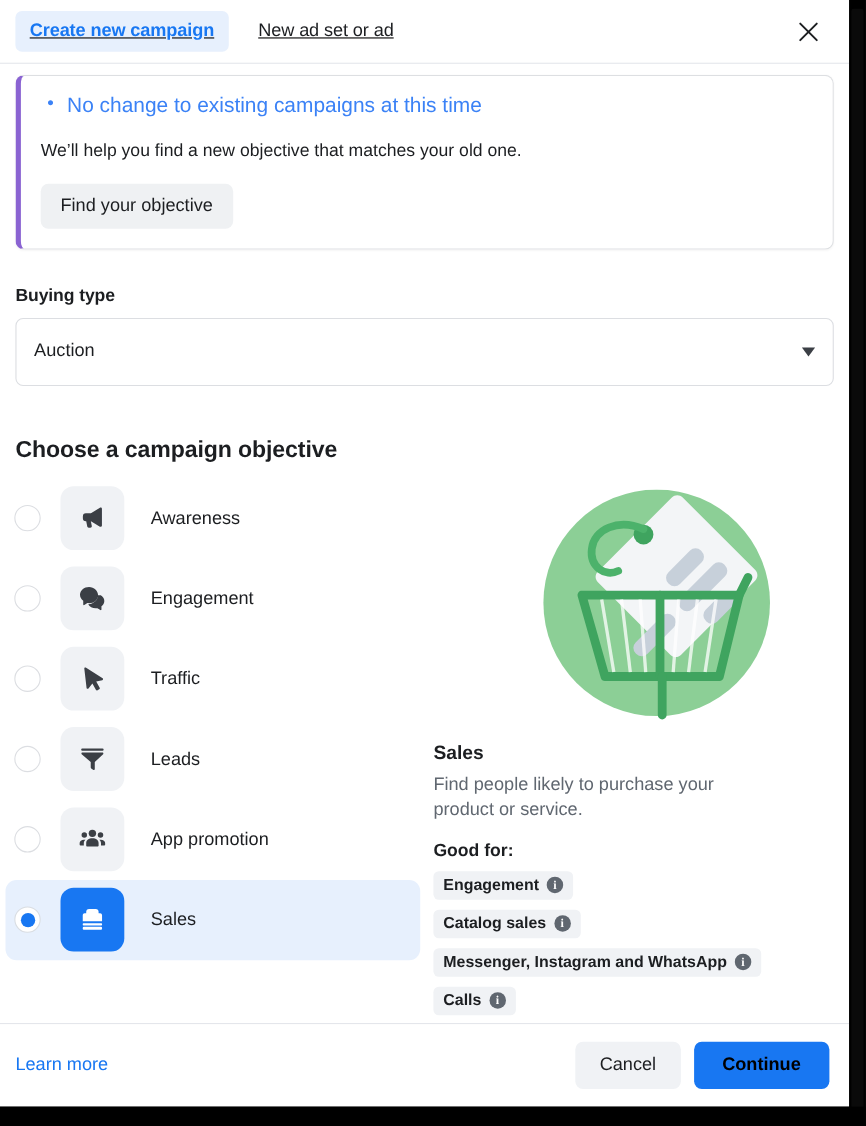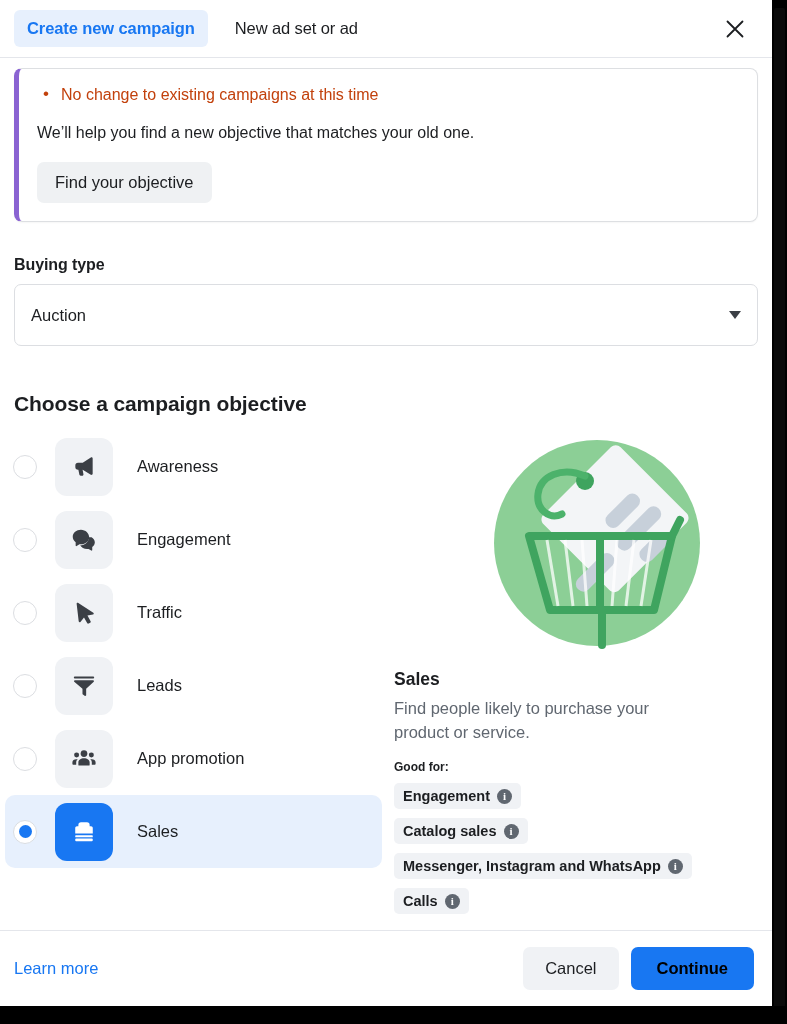--- a/index.html
+++ b/index.html
@@ -62,20 +62,21 @@
   
   .header {
     position: relative;
     height: 58px;
     min-height: 58px;
     background: #ffffff;
     border-bottom: 1px solid #e4e6eb;
     display: flex;
     align-items: center;
     padding: 0 14px;
+    text-decoration: underline;
   }
   .tab {
     font-size: 16.5px;
     font-weight: bold;
     color: #1877f2;
     background: #e7f0fd;
     border-radius: 6px;
     padding: 9px 13px;
     cursor: pointer;
     white-space: nowrap;
@@ -114,22 +115,22 @@
     margin: 10px 14px 0 14px;
     background: #ffffff;
     border: 1px solid #dddfe2;
     border-radius: 8px;
     border-left: 5px solid #8a63d2;
     padding: 14px 18px 18px 18px;
     box-shadow: 0 1px 2px rgba(0,0,0,0.04);
   }
   .notice ul { list-style: none; margin: 0 0 0 4px; }
   .notice li {
-    font-size: 16px;
-    color: #c2410c;
+    font-size: 19px;
+    color: #3b82f6;
     position: relative;
     padding-left: 20px;
     line-height: 1.45;
   }
   .notice li:before {
     content: "\2022";
     position: absolute;
     left: 2px;
     top: -1px;
     font-size: 17px;
@@ -263,21 +264,21 @@
     margin-top: 14px;
   }
   .detail-desc {
     font-size: 16.5px;
     color: #606770;
     line-height: 1.42;
     margin-top: 7px;
     max-width: 300px;
   }
   .good-for {
-    font-size: 12px;
+    font-size: 16px;
     font-weight: bold;
     color: #1c1e21;
     margin-top: 16px;
   }
   .chips { margin-top: 9px; }
   .chip {
     display: inline-flex;
     align-items: center;
     background: #f0f2f5;
     border-radius: 5px;

